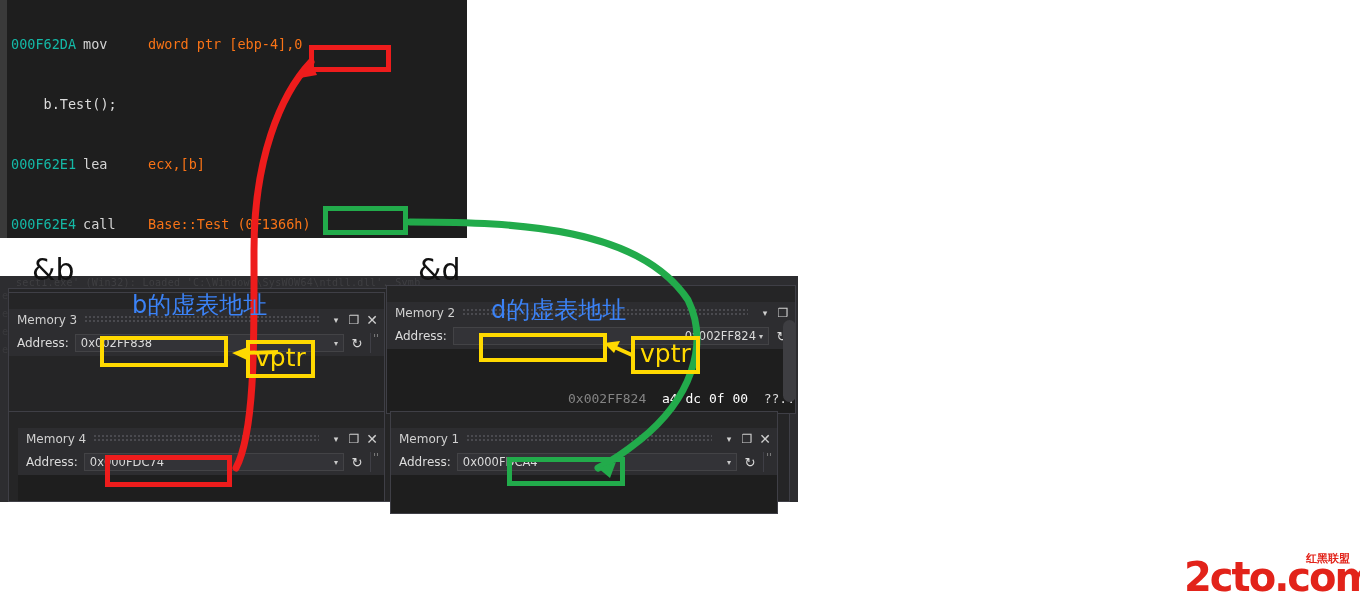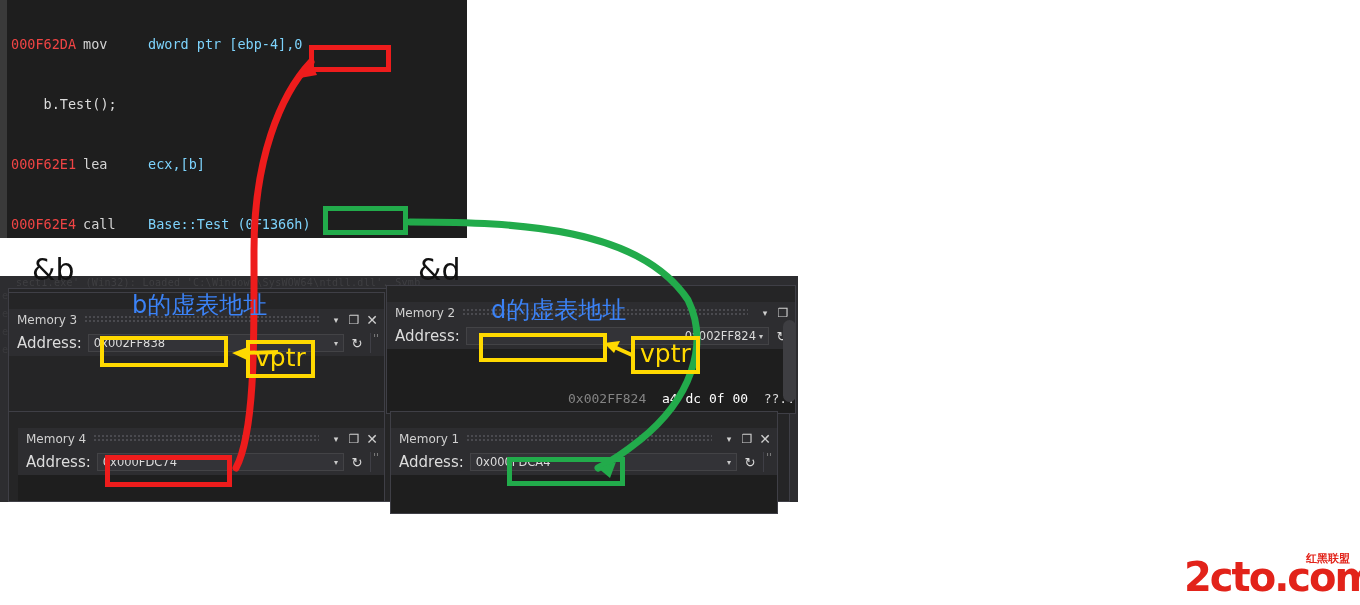--- a/index.html
+++ b/index.html
@@ -27,23 +27,23 @@
   }
   #disasm .code {
     position: absolute;
     left: 4px; top: -6px;
     font-family: "DejaVu Sans Mono", monospace;
     font-size: 13.5px;
     line-height: 20px;
     white-space: pre;
   }
   .dl { display: block; height: 20px; color: #9cdcfe; }
-  .addr { color: #ef4444; display: inline-block; width: 72px; }
+  .addr { color: #14b8a6; display: inline-block; width: 72px; }
   .mnem { color: #d4d4d4; display: inline-block; width: 65px; }
-  .oper { color: #7dd3fc; }
+  .oper { color: #f97316; }
   .srcline { color: #dcdcdc; font-weight: normal; }
 
   
   #vsarea {
     position: absolute;
     left: 0; top: 276px;
     width: 798px; height: 226px;
     background: #2d2d30;
     overflow: hidden;
   }
@@ -113,21 +113,21 @@
 
   .mem-addrbar {
     height: 26px;
     display: flex;
     align-items: center;
     padding: 0 3px 0 8px;
     background: #2d2d30;
   }
   .mem-addrbar .lbl {
     color: #dcdcdc;
-    font-size: 15px;
+    font-size: 12px;
     margin-right: 6px;
     white-space: nowrap;
   }
   .addrbox {
     flex: 1;
     height: 18px;
     background: #333337;
     border: 1px solid #434346;
     box-sizing: border-box;
     display: flex;

